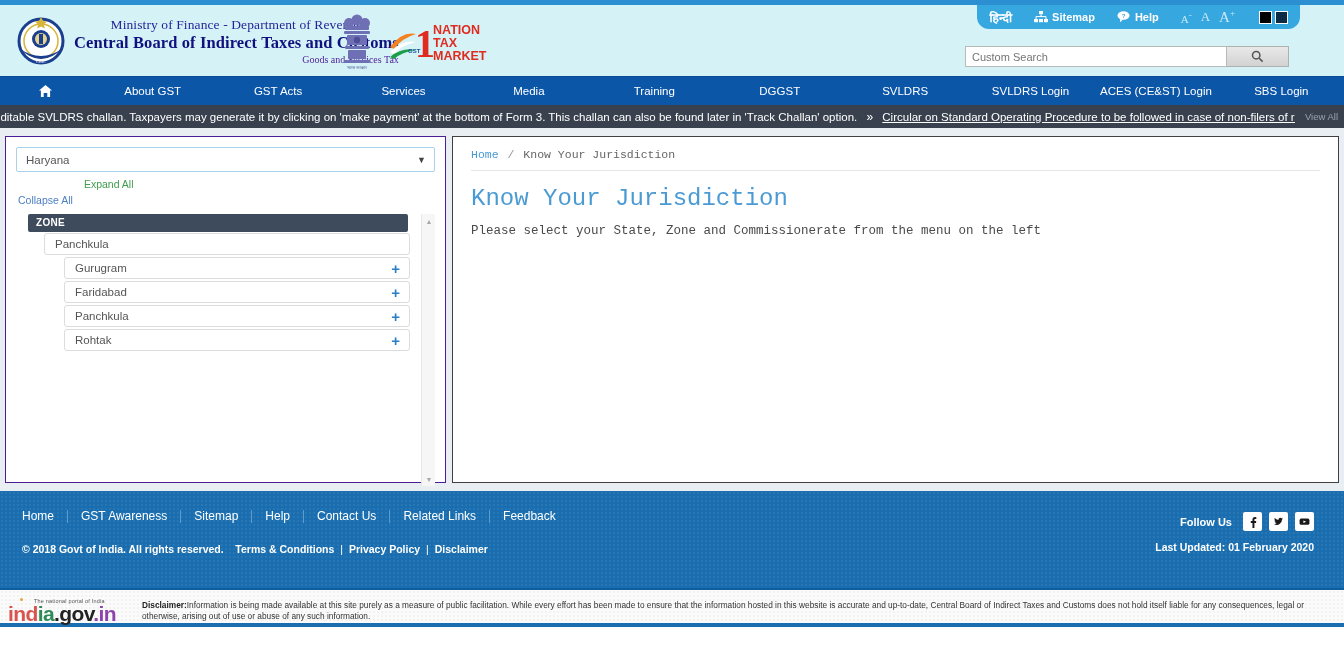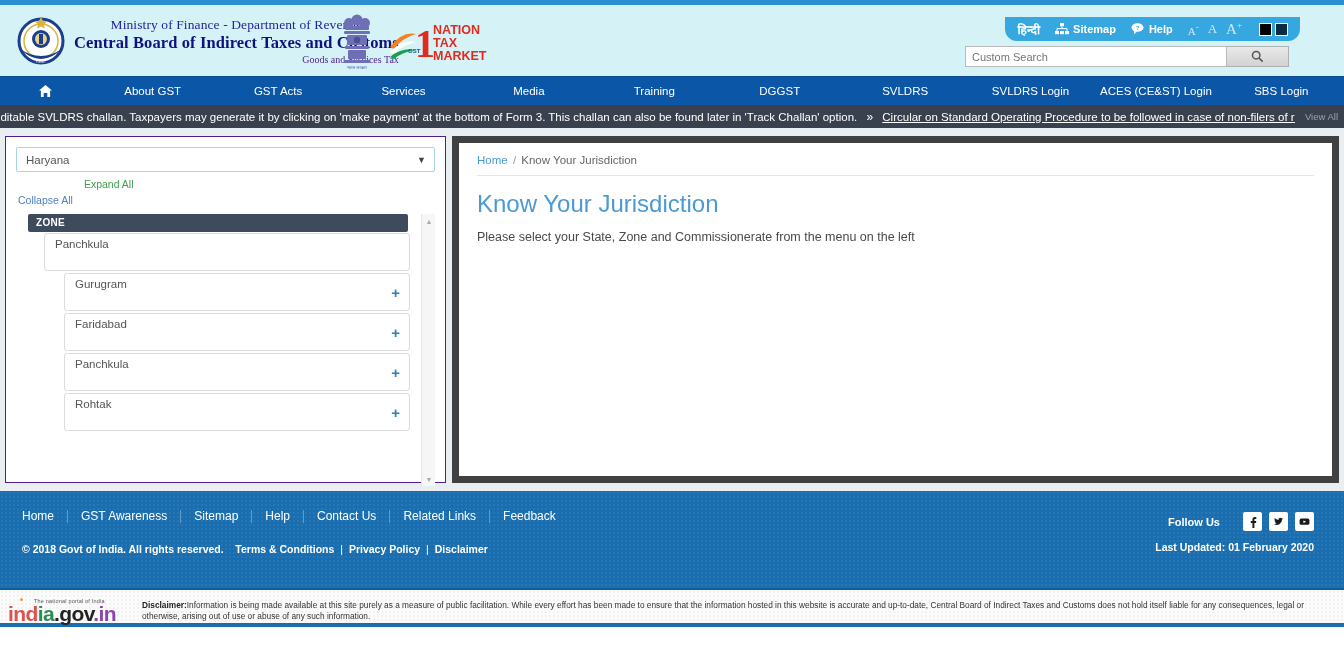--- a/index.html
+++ b/index.html
@@ -51,27 +51,27 @@
     position: absolute; left: 340px; top: 8px;
     width: 34px; height: 58px;
   }
   .gstlogo {
     position: absolute; left: 388px; top: 14px;
     width: 100px; height: 44px;
   }
 
   
   .util-bar {
-    position: absolute; right: 44px; top: 12px;
+    position: absolute; right: 44px; top: 0;
     height: 24px;
     background: #37a7e0;
     border-bottom-left-radius: 12px;
     border-bottom-right-radius: 12px;
     display: flex; align-items: center;
-    padding: 0 12px; gap: 15px;
+    padding: 0 12px; gap: 22px;
     color: #fff;
   }
   .util-item {
     display: flex; align-items: center; gap: 4px;
     font-size: 11px; font-weight: bold; color: #fff;
     cursor: pointer; white-space: nowrap;
   }
   .hindi-txt { font-size: 12px; font-weight: bold; }
   .font-ctl { display: flex; align-items: center; gap: 9px; color: #cbe9fa; }
   .font-ctl span { cursor: pointer; font-family: "Liberation Serif", serif; }
@@ -197,21 +197,21 @@
     margin-bottom: 1px;
   }
   .lvl-zone { margin-left: 12px; width: 380px; }
   .lvl-zone-item { margin-left: 28px; width: 366px; }
   .lvl-comm { margin-left: 48px; width: 346px; }
   .lvl-comm-item { margin-left: 48px; width: 346px; }
   .tree-node {
     background: #fff;
     border: 1px solid #dcdcdc;
     border-radius: 3px;
-    height: 38px; line-height: 21px;
+    height: 22px; line-height: 21px;
     font-size: 11.5px; color: #555;
     padding-left: 10px;
     margin-bottom: 2px;
     position: relative;
     cursor: pointer;
   }
   .tree-node .plus {
     position: absolute; right: 9px; top: 50%;
     transform: translateY(-50%);
     color: #2b7fc4; font-size: 15px; font-weight: bold;
@@ -227,23 +227,24 @@
     position: absolute; left: 0; width: 14px; height: 14px;
     display: flex; align-items: center; justify-content: center;
     font-size: 7px; color: #a9a9a9; cursor: pointer;
   }
   .sb-up { top: 0; }
   .sb-down { bottom: 0; }
 
   
   .right-panel {
     flex: 1; background: #fff;
-    border: 7px solid #404040;
+    border: 1px solid #404040;
     height: 347px;
     padding: 11px 18px;
+    font-family: Liberation Mono, monospace;
   }
   .breadcrumb { font-size: 11.5px; color: #666; padding-bottom: 9px; }
   .breadcrumb .bc-home { color: #4a9ad4; cursor: pointer; }
   .bc-sep { color: #999; margin: 0 2px; }
   .bc-divider { border-bottom: 1px solid #e6e6e6; margin-bottom: 14px; }
   .page-title {
     font-size: 24px; color: #4a9ad4;
     font-weight: normal; margin-bottom: 12px;
   }
   .page-sub { font-size: 12.5px; color: #4a4a4a; }
@@ -269,21 +270,21 @@
     margin-top: 20px;
     font-size: 10.5px; color: #fff;
   }
   .footer-copy .c-main { font-weight: bold; }
   .footer-copy a { color: #fff; text-decoration: none; cursor: pointer; font-weight: bold; }
   .dot-sep { margin: 0 3px; }
   .follow {
     position: absolute; right: 30px; top: 21px;
     display: flex; align-items: center; gap: 7px;
   }
-  .follow-label { color: #fff; font-size: 11px; font-weight: bold; margin-right: 16px; }
+  .follow-label { color: #fff; font-size: 11px; font-weight: bold; margin-right: 4px; }
   .soc {
     width: 19px; height: 19px; background: #fff;
     border-radius: 2px; display: flex;
     align-items: center; justify-content: center;
     cursor: pointer;
   }
   .last-upd {
     position: absolute; right: 30px; top: 50px;
     color: #fff; font-size: 10.5px; font-weight: bold;
   }

